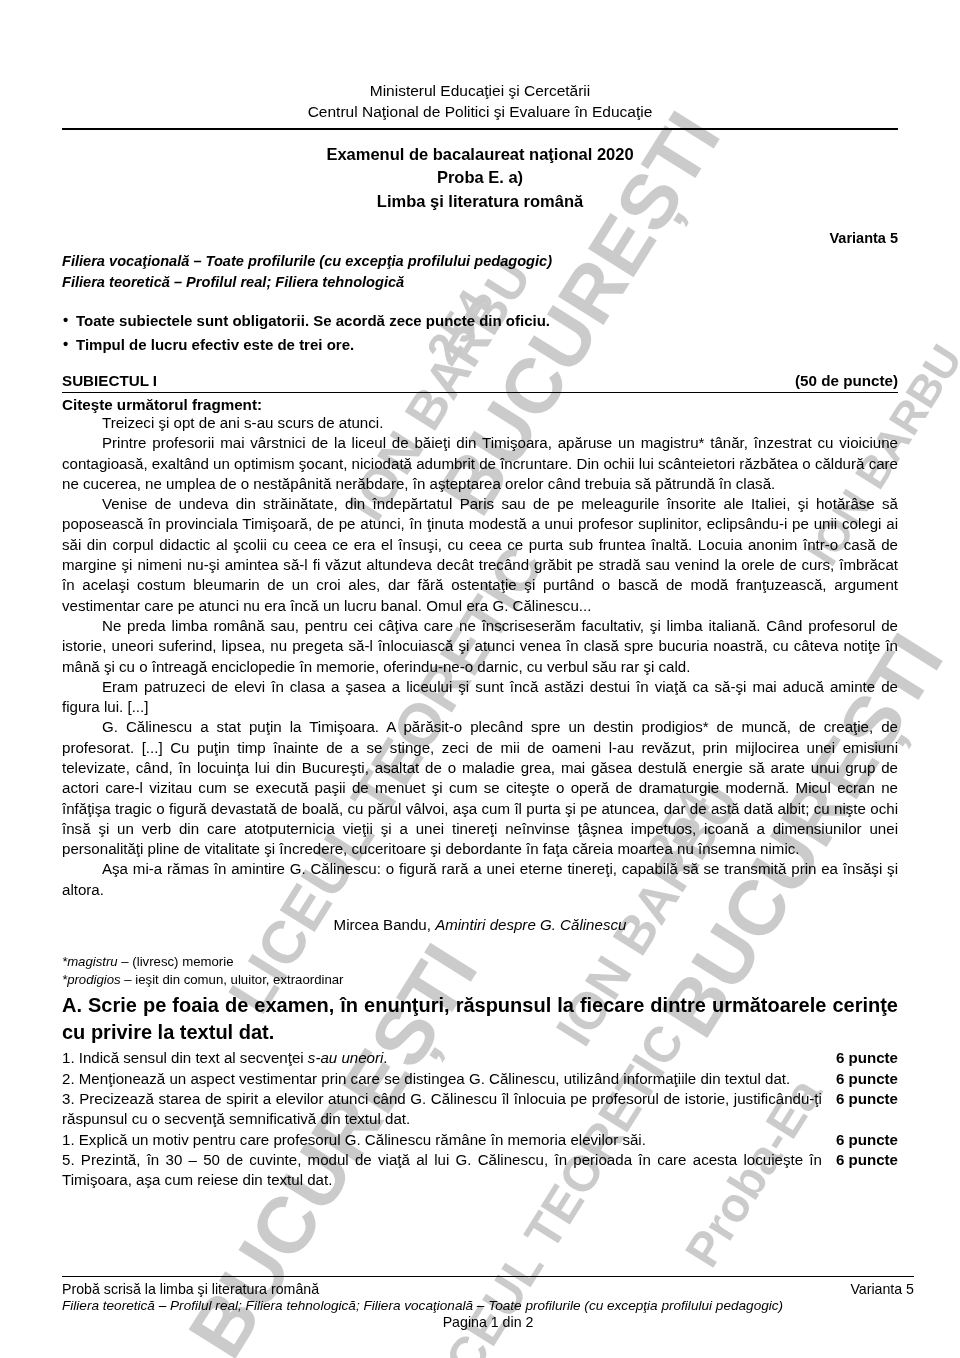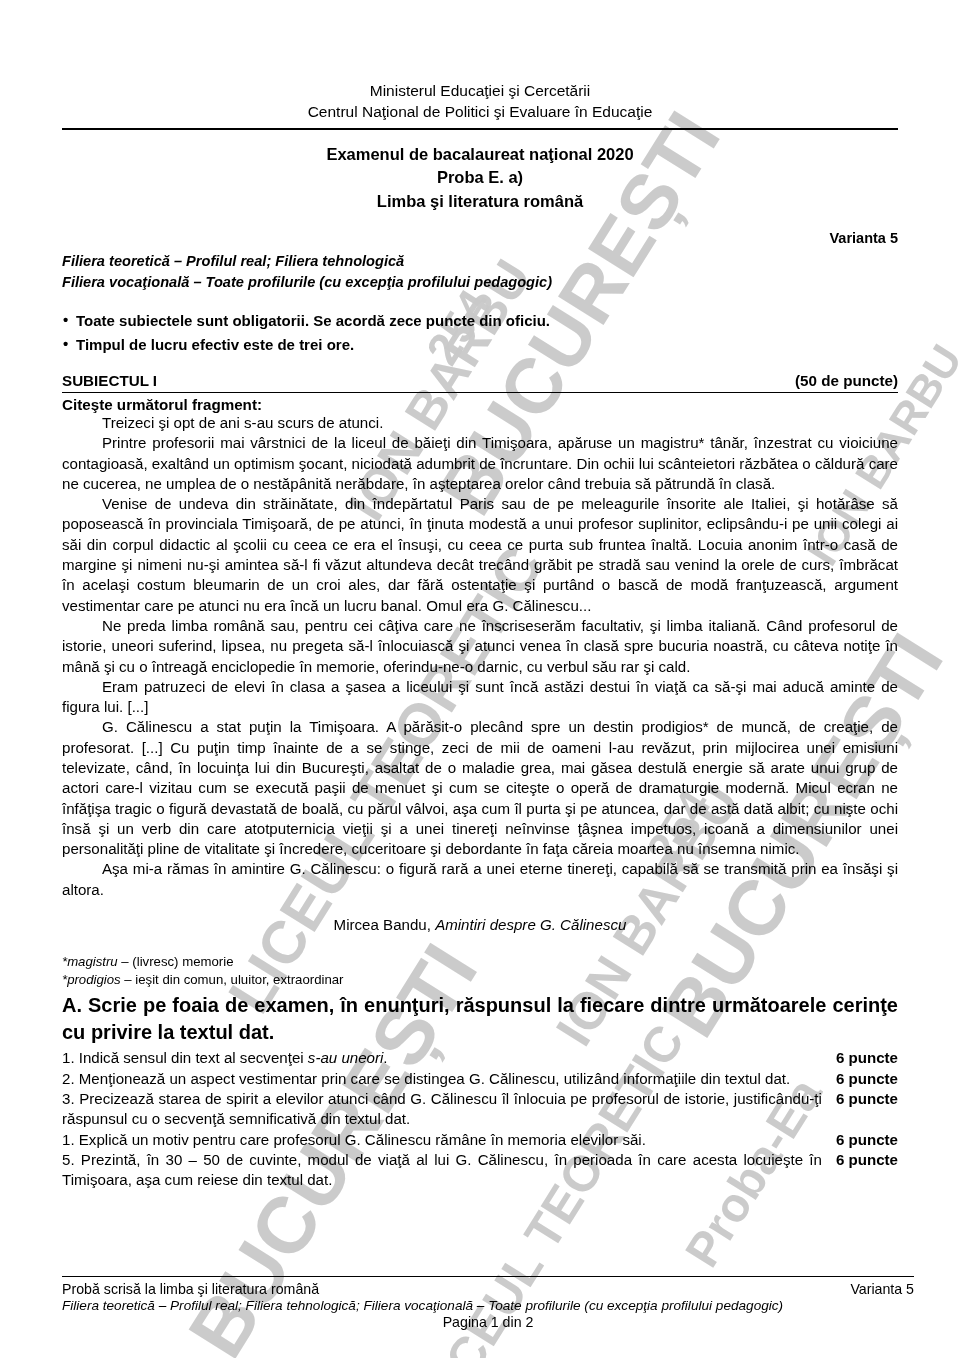--- a/index.html
+++ b/index.html
@@ -218,22 +218,22 @@
 
     <div class="exam-title">
       <div>Examenul de bacalaureat naţional 2020</div>
       <div>Proba E. a)</div>
       <div>Limba şi literatura română</div>
     </div>
 
     <div class="variant-row">Varianta 5</div>
 
     <div class="filiera">
+      <div>Filiera vocaţională – Toate profilurile (cu excepţia profilului pedagogic)</div>
       <div>Filiera teoretică – Profilul real; Filiera tehnologică</div>
-      <div>Filiera vocaţională – Toate profilurile (cu excepţia profilului pedagogic)</div>
     </div>
 
     <div class="bullets">
       <div class="b">Toate subiectele sunt obligatorii. Se acordă zece puncte din oficiu.</div>
       <div class="b">Timpul de lucru efectiv este de trei ore.</div>
     </div>
 
     <div class="subject-row">
       <span>SUBIECTUL I</span>
       <span>(50 de puncte)</span>

